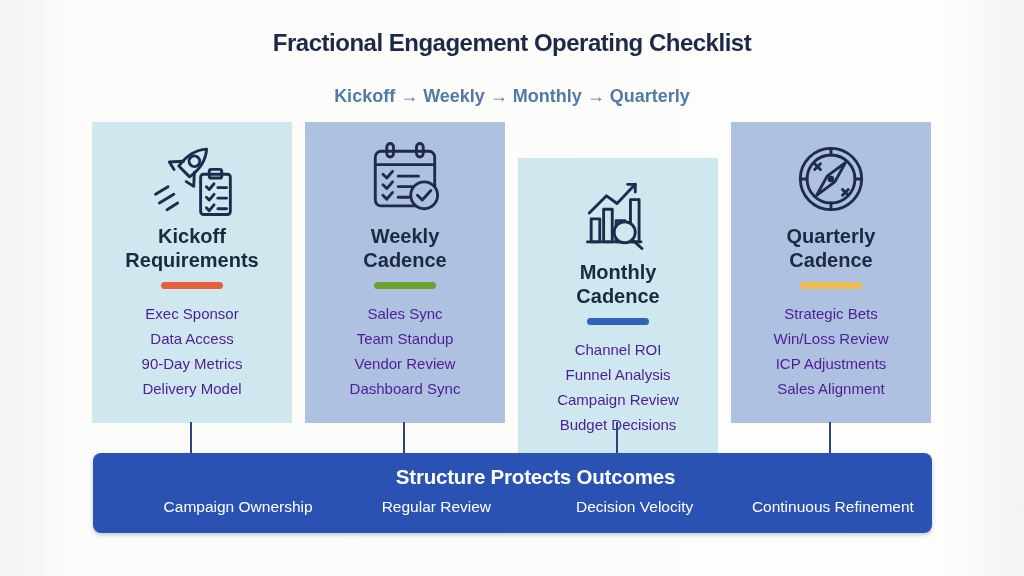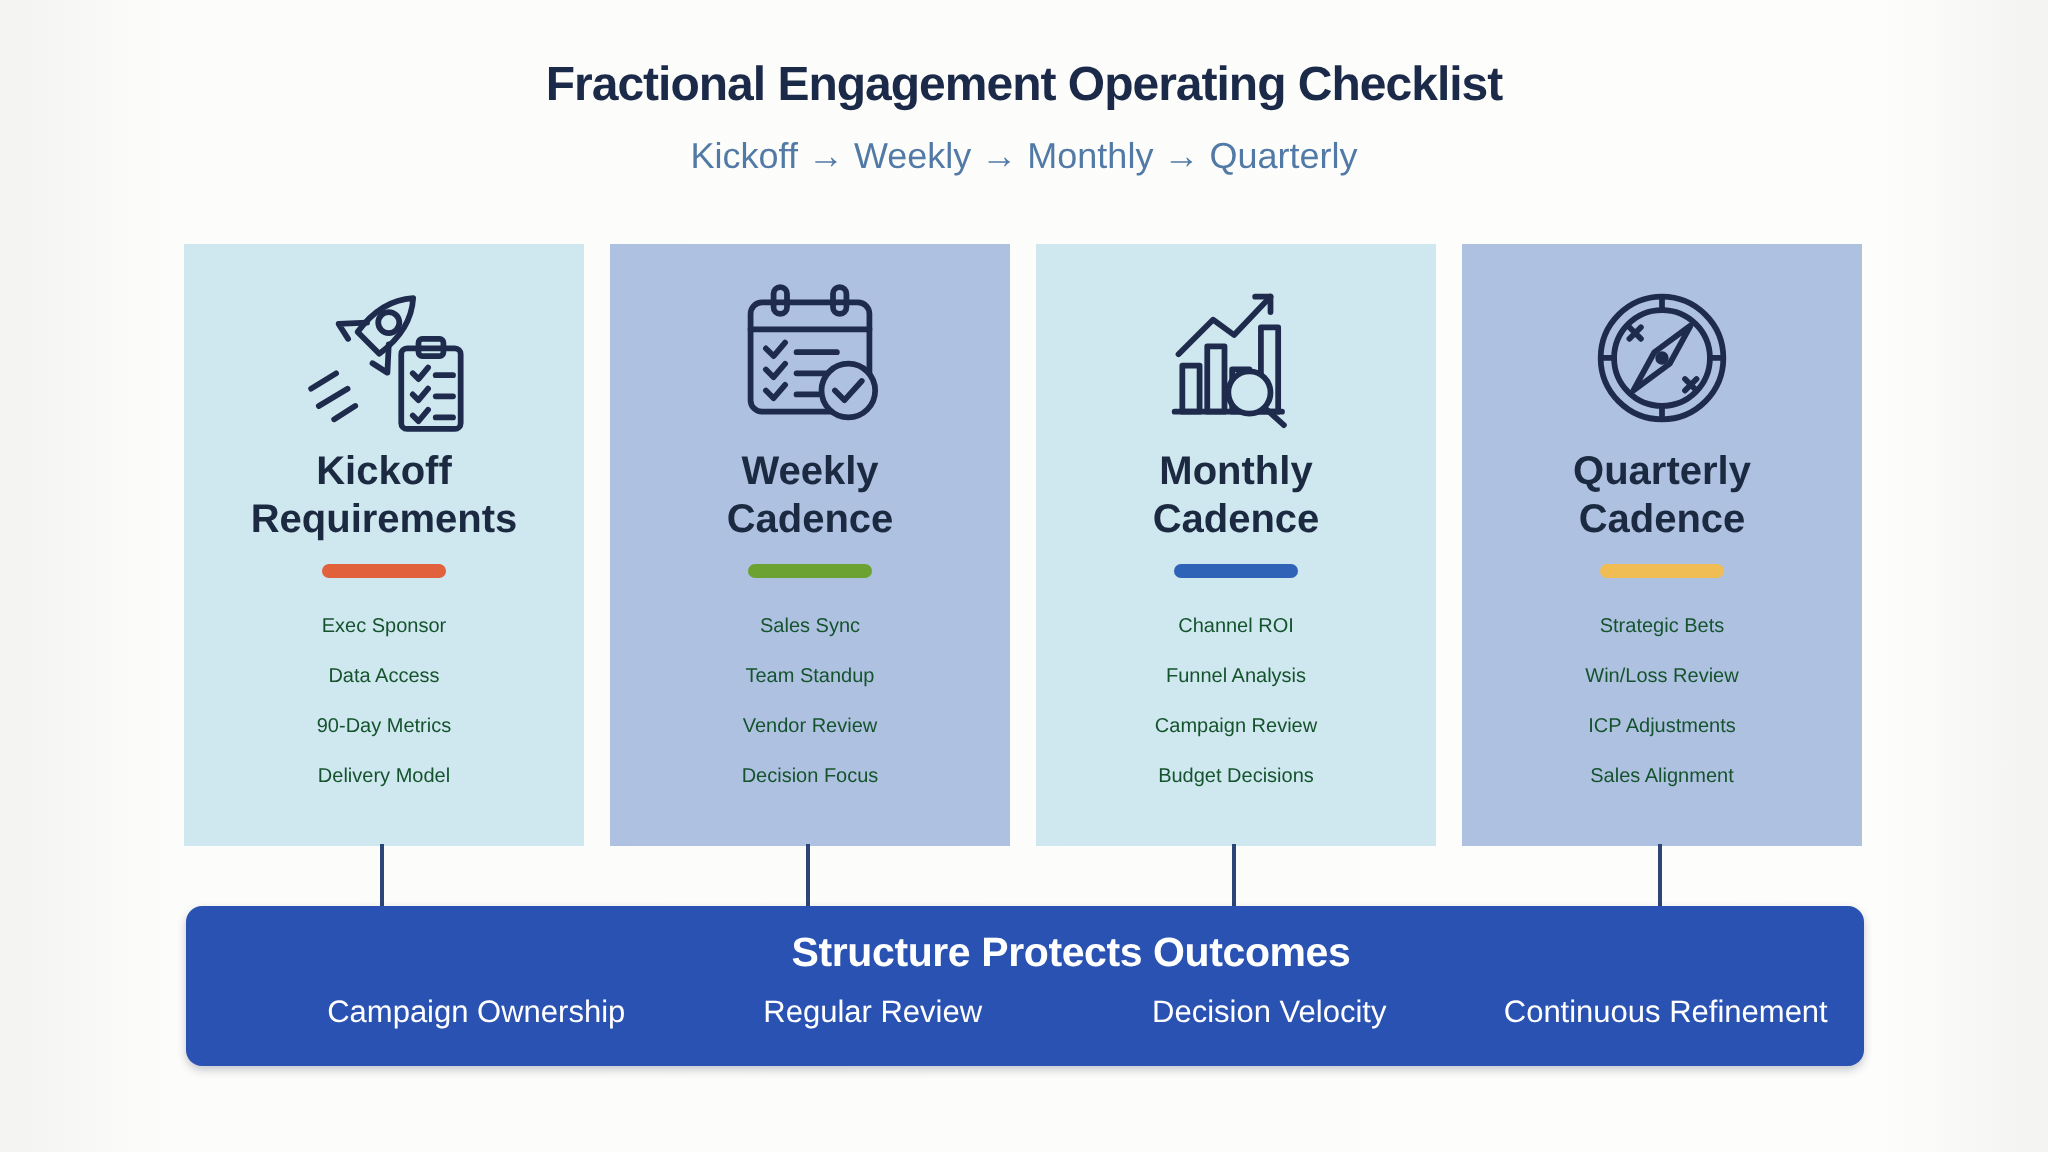--- a/index.html
+++ b/index.html
@@ -11,44 +11,44 @@
     overflow:hidden;
   }
   .stage { position:absolute; inset:0; background:linear-gradient(90deg,#f3f3f1 0%, #fcfcfa 8%, #fdfdfb 92%, #f3f3f1 100%); }
   .page-title {
     position:absolute; top:29px; left:0; width:100%;
     text-align:center;
     font-size:24px; font-weight:bold; letter-spacing:-0.5px;
     color:#1c2a49;
   }
   .page-subtitle {
-    position:absolute; top:68px; left:0; width:100%;
+    position:absolute; top:86px; left:0; width:100%;
     text-align:center;
-    font-size:18px; font-weight:400;
+    font-size:18px; font-weight:700;
     color:#527aa6;
   }
   .cards {
     position:absolute; left:92px; top:122px; width:839px; height:301px;
     display:flex; gap:13px;
   }
   .card {
     flex:1; height:100%;
     text-align:center;
     padding-top:14px;
   }
   .card-icon { display:block; margin:0 auto; width:92px; height:86px; }
   .card-title {
     font-size:20px; font-weight:bold; line-height:24px;
     color:#1b2941; margin-top:2px;
   }
   .accent-bar {
     width:62px; height:7px; border-radius:3.5px;
     margin:10px auto 12px auto;
   }
-  .card-items { font-size:10px; color:#14532d; line-height:25px; }
+  .card-items { font-size:15px; color:#4c1d95; line-height:25px; }
   .connector {
     position:absolute; width:2px; height:31px; top:422px;
     background:#2c4677;
   }
   .banner {
     position:absolute; left:93px; top:453px; width:839px; height:80px;
     border-radius:8px;
     color:#ffffff;
     box-shadow:0 2px 4px rgba(30,43,77,0.25);
     padding-left:46px;
@@ -129,25 +129,25 @@
       </svg>
       <div class="card-title">
         <div>Weekly</div>
         <div>Cadence</div>
       </div>
       <div class="accent-bar" style="background: rgb(107, 162, 50);"></div>
       <div class="card-items">
         <div>Sales Sync</div>
         <div>Team Standup</div>
         <div>Vendor Review</div>
-        <div>Decision Focus</div>
-      </div>
-    </div>
-
-    <div class="card" style="background: rgb(207, 231, 238);">
+        <div>Dashboard Sync</div>
+      </div>
+    </div>
+
+    <div class="card" style="background: rgb(207, 231, 238); margin-top: 36px;">
       <svg class="card-icon" viewBox="0 0 96 88">
         <g class="stroke">
           <line x1="16" y1="72" x2="72" y2="72"></line>
           <rect x="20" y="48" width="9" height="24"></rect>
           <rect x="33" y="38" width="9" height="34"></rect>
           <rect x="46" y="50" width="9" height="22"></rect>
           <rect x="61" y="28" width="9" height="44"></rect>
           <polyline points="18,42 36,24 47,32 66,12"></polyline>
           <path d="M58 12 h8 v8"></path>
           <circle cx="55" cy="62" r="11" fill="#cfe7ee"></circle>

